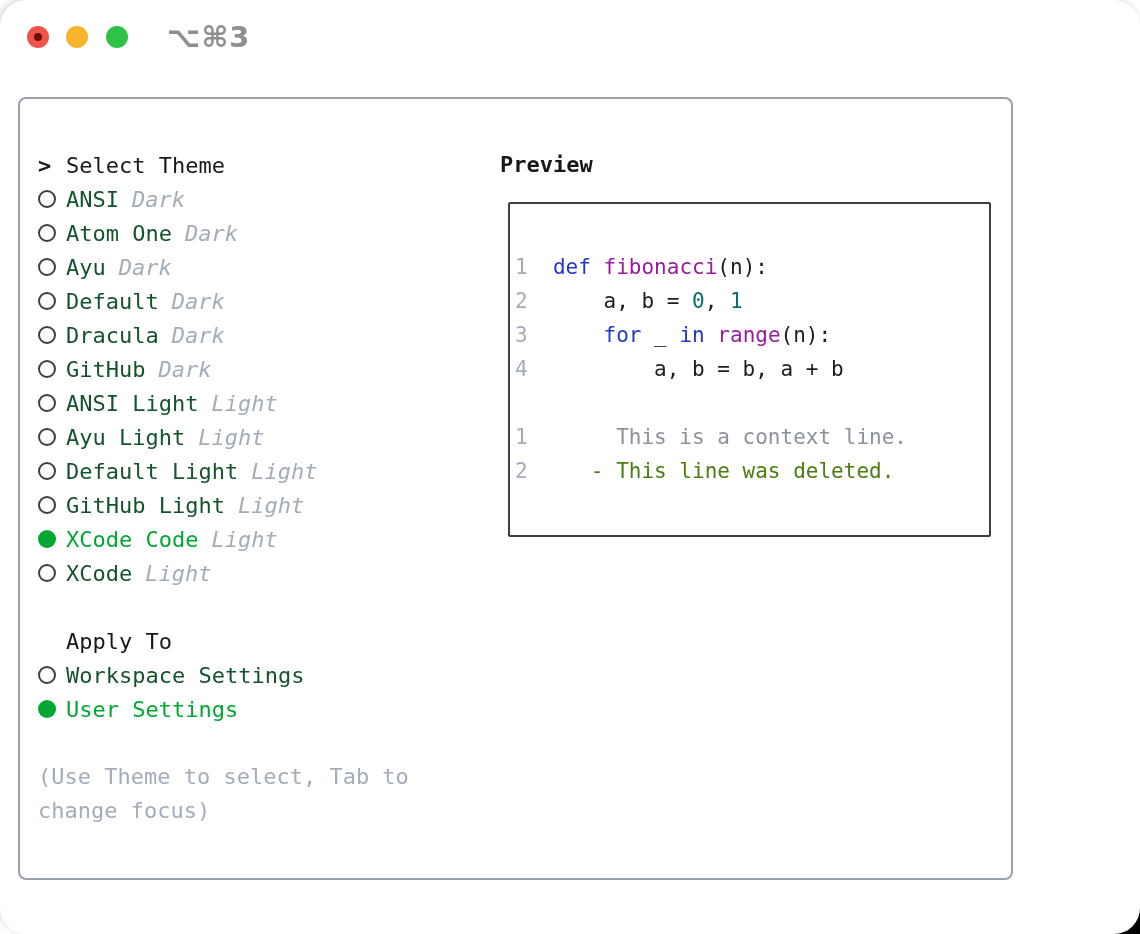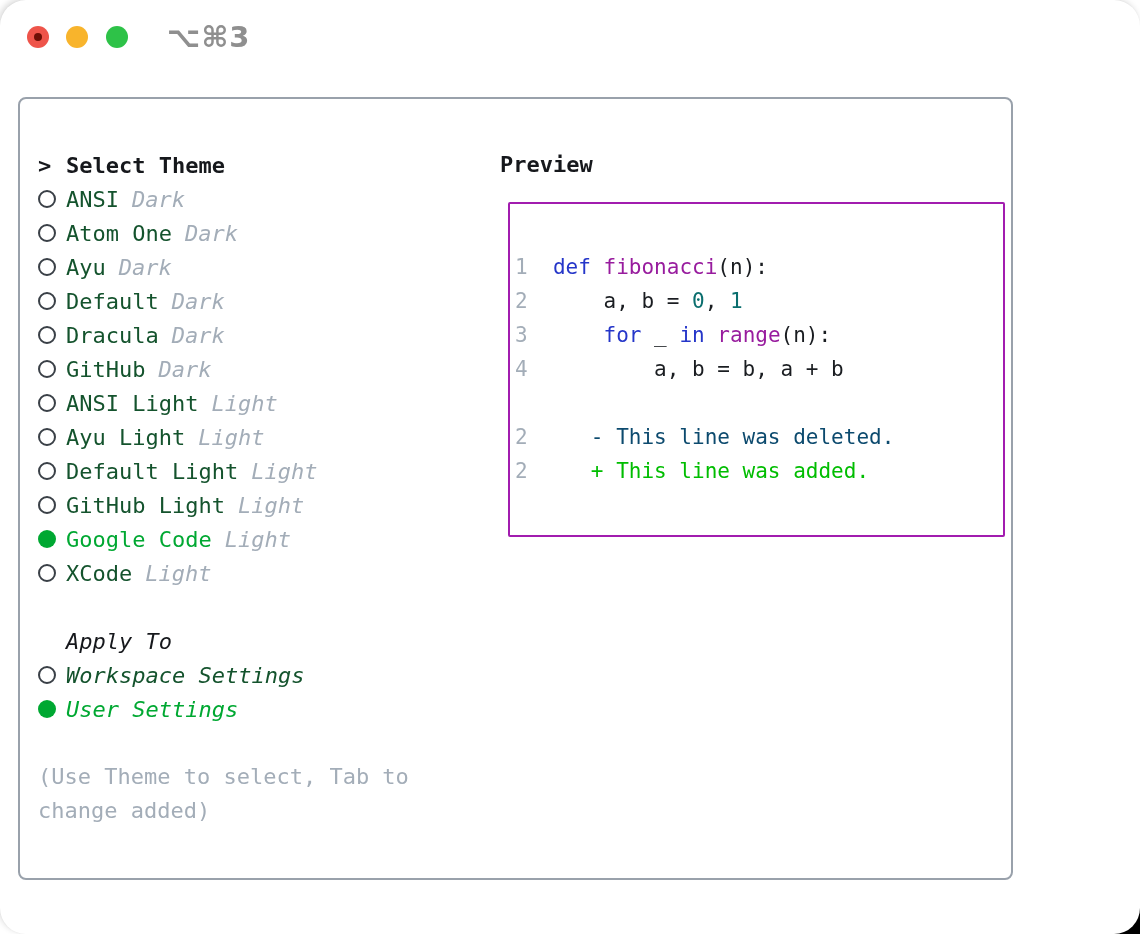--- a/index.html
+++ b/index.html
@@ -27,43 +27,43 @@
   .panel{
     position:absolute;left:18px;top:97px;width:991px;height:779px;
     border:2px solid #99a1ab;border-radius:8px;background:#fff;
   }
   .left-col{position:absolute;left:18px;top:49px;font-size:22px;}
   .row{height:34px;display:flex;align-items:center;}
   .marker{width:28px;display:flex;align-items:center;flex:none;}
   .chevron{font-weight:700;color:#16181c;}
   .circle{width:14px;height:14px;border:2px solid #3a4047;border-radius:50%;box-sizing:content-box;}
   .circle.filled{width:18px;height:18px;border:none;background:#00a832;}
-  .hdr{font-weight:700;color:#16181c;}
+  .hdr{font-weight:400;color:#16181c;}
   .name{color:#14532d;white-space:pre;}
   .name.sel{color:#00a832;}
   .variant{color:#a3adb8;margin-left:13px;white-space:pre;font-style:italic;}
-  .apply-block{margin-top:34px;font-style:italic;}
+  .apply-block{margin-top:34px;}
   .apply-label{color:#16181c;}
   .hint{margin-top:34px;color:#a3adb8;line-height:34px;white-space:pre;}
   
   .preview-title{position:absolute;left:480px;top:48px;height:34px;display:flex;align-items:center;
     font-size:22px;font-weight:700;color:#16181c;}
   .preview-box{
     position:absolute;left:488px;top:103px;width:474px;
-    border:2px solid #a21caf;border-radius:2px;background:#fff;
-    padding:46px 14px 47px 5px;box-sizing:content-box;
+    border:2px solid #404040;border-radius:2px;background:#fff;
+    padding:46px 0 47px 5px;box-sizing:content-box;
   }
   .code-line{font-size:21px;line-height:34px;white-space:pre;}
   .ln{color:#a3adb8;}
   .tok-plain{color:#1a1d21;}
   .tok-kw{color:#2536c9;}
   .tok-fn{color:#981c9e;}
   .tok-num{color:#0a6e6e;}
   .diff-context{color:#8b929c;}
-  .diff-deleted{color:#0c4a6e;}
+  .diff-deleted{color:#4d7c0f;}
   .diff-added{color:#00bd00;}
   .blank-line{height:34px;}
 </style>
 </head>
 <body>
 
 <div class="corner-dark"></div>
 
 <div class="window">
 
@@ -151,21 +151,21 @@
             <span class="marker">
               <span class="circle"></span>
             </span>
             <span class="name">GitHub Light</span>
             <span class="variant">Light</span>
           </div>
           <div class="row">
             <span class="marker">
               <span class="circle filled"></span>
             </span>
-            <span class="name sel">Google Code</span>
+            <span class="name sel">XCode Code</span>
             <span class="variant">Light</span>
           </div>
           <div class="row">
             <span class="marker">
               <span class="circle"></span>
             </span>
             <span class="name">XCode</span>
             <span class="variant">Light</span>
           </div>
         </div>
@@ -184,32 +184,32 @@
             </div>
             <div class="row">
               <span class="marker">
                 <span class="circle filled"></span>
               </span>
               <span class="name sel">User Settings</span>
             </div>
           </div>
       </div>
 
-      <div class="hint" id="hint"><div>(Use Theme to select, Tab to</div><div>change added)</div></div>
+      <div class="hint" id="hint"><div>(Use Theme to select, Tab to</div><div>change focus)</div></div>
     </div>
 
     <div class="preview-title">Preview</div>
     <div class="preview-box">
       <div id="code-lines">
           <div class="code-line"><span class="ln">1</span><span class="tok-plain">  </span><span class="tok-kw">def</span><span class="tok-plain"> </span><span class="tok-fn">fibonacci</span><span class="tok-plain">(n):</span></div>
           <div class="code-line"><span class="ln">2</span><span class="tok-plain">      a, b = </span><span class="tok-num">0</span><span class="tok-plain">, </span><span class="tok-num">1</span></div>
           <div class="code-line"><span class="ln">3</span><span class="tok-plain">      </span><span class="tok-kw">for</span><span class="tok-plain"> _ </span><span class="tok-kw">in</span><span class="tok-plain"> </span><span class="tok-fn">range</span><span class="tok-plain">(n):</span></div>
           <div class="code-line"><span class="ln">4</span><span class="tok-plain">          a, b = b, a + b</span></div>
         </div>
       <div class="blank-line"></div>
       <div id="diff-lines">
+          <div class="code-line"><span class="ln">1</span><span class="diff-context">       This is a context line.</span></div>
           <div class="code-line"><span class="ln">2</span><span class="diff-deleted">     - This line was deleted.</span></div>
-          <div class="code-line"><span class="ln">2</span><span class="diff-added">     + This line was added.</span></div>
         </div>
     </div>
 
   </div>
 </div>
 
 </body></html>

